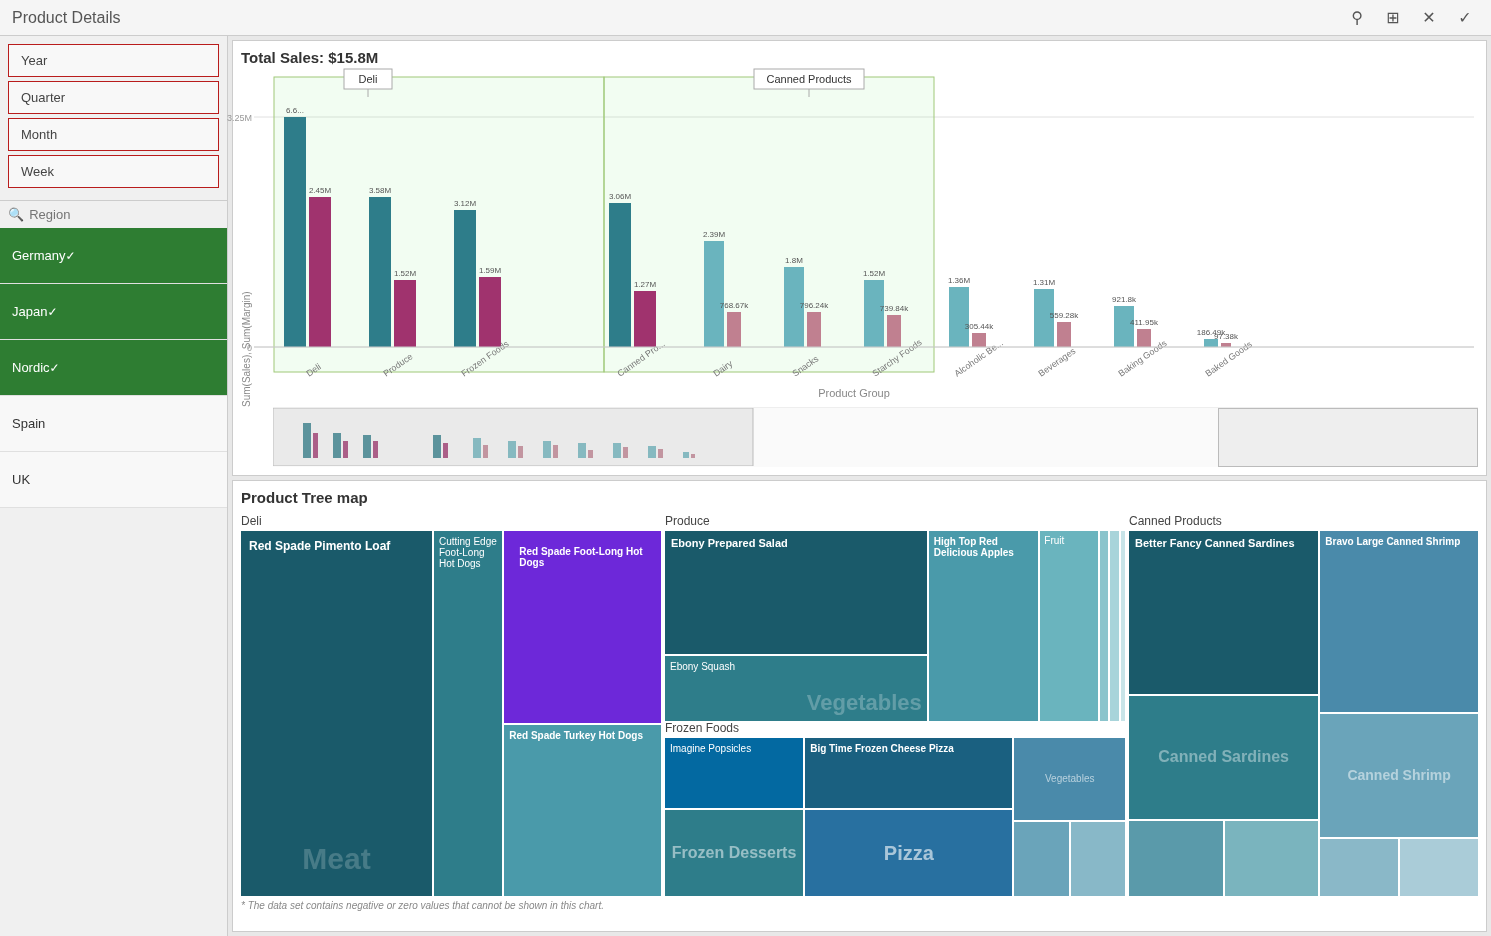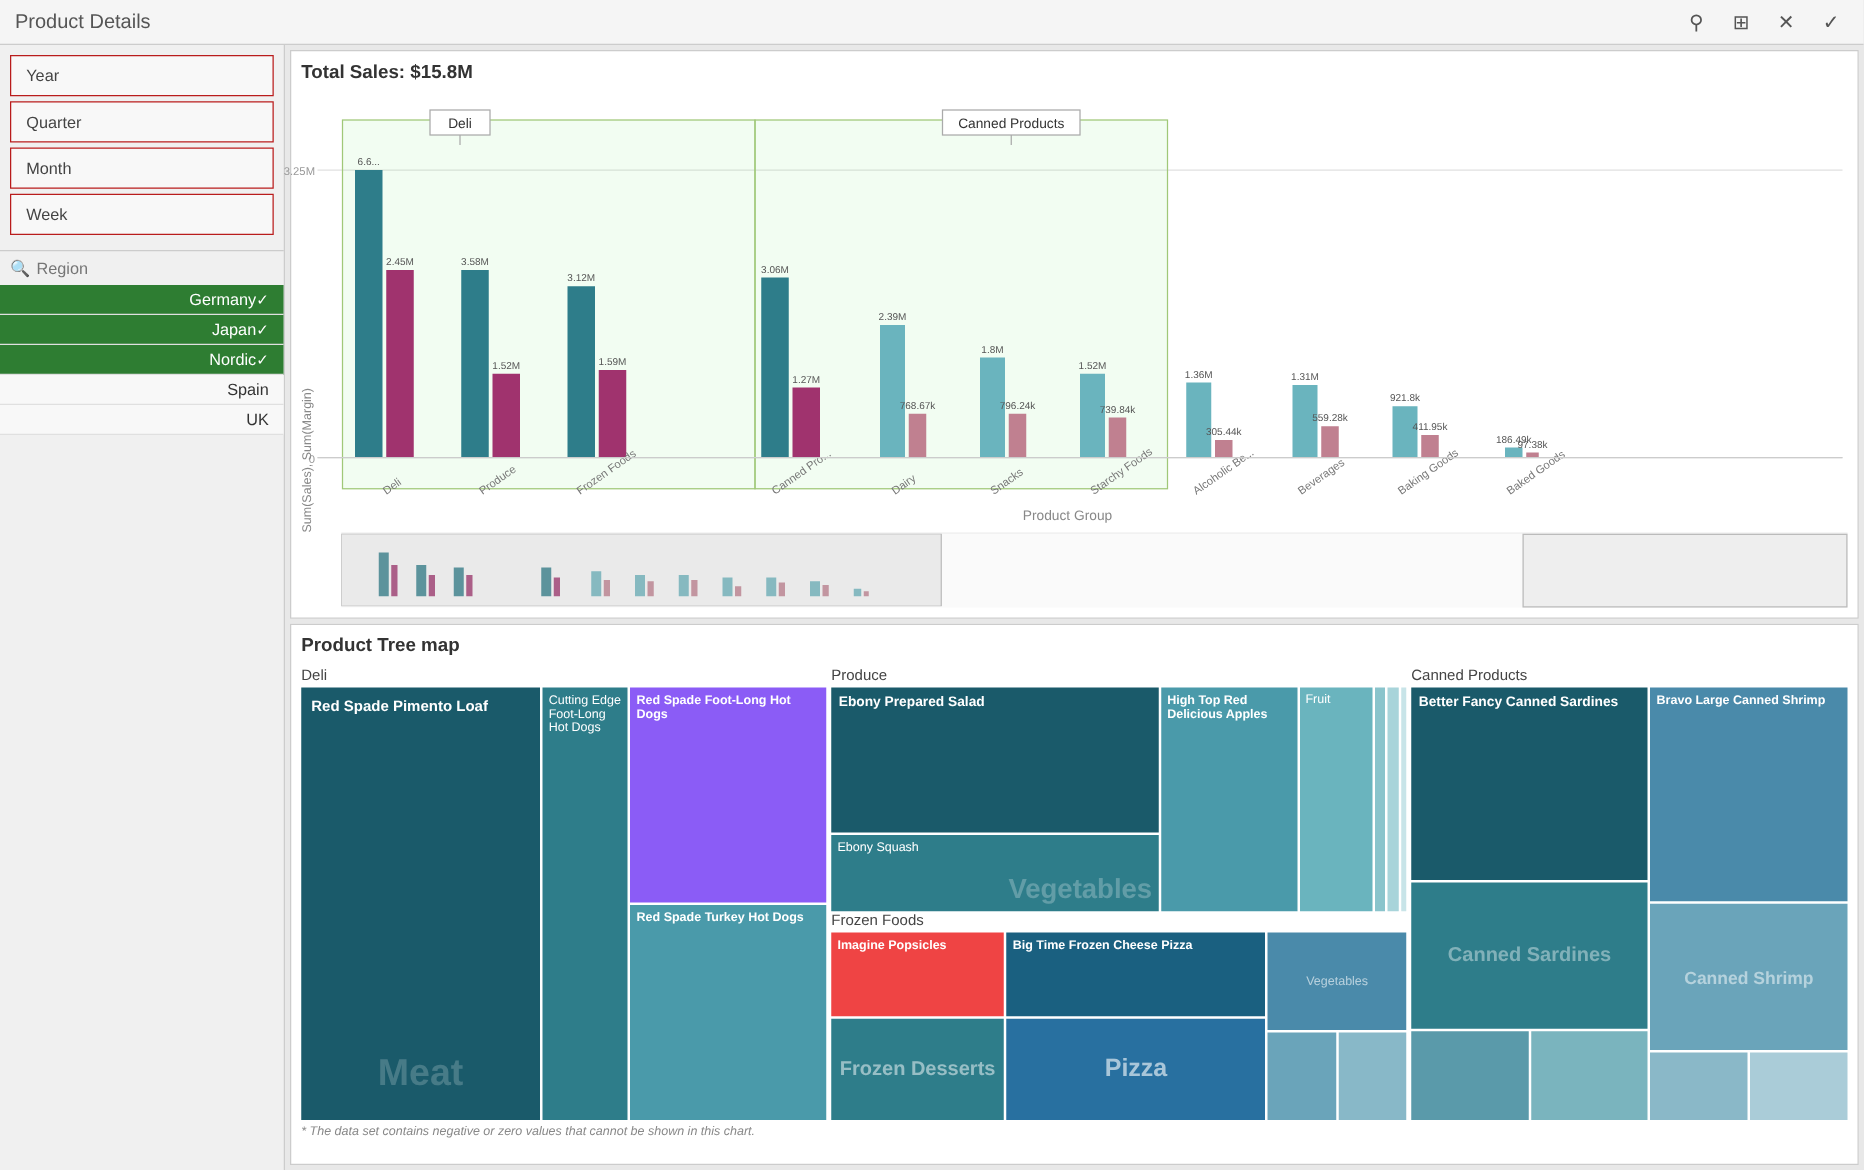--- a/index.html
+++ b/index.html
@@ -11,30 +11,30 @@
     .icon-btn { width: 28px; height: 28px; display: flex; align-items: center; justify-content: center; cursor: pointer; font-size: 16px; color: #555; border: none; background: none; }
 
     .main-layout { display: flex; height: 900px; }
 
     
     .sidebar { width: 228px; background: #f0f0f0; border-right: 1px solid #ccc; display: flex; flex-direction: column; }
     .sidebar-filters { padding: 8px; }
     .filter-item { background: #f8f8f8; border: 1px solid #b91c1c; padding: 8px 12px; margin-bottom: 4px; cursor: pointer; font-size: 13px; color: #444; }
 
     .region-list { flex: 1; overflow-y: auto; }
-    .region-item { display: flex; align-items: center; justify-content: flex-end; padding: 4px 12px; cursor: pointer; font-size: 13px; color: #333; background: #f8f8f8; border-bottom: 1px solid #e0e0e0; }
+    .region-item { display: flex; align-items: center; justify-content: flex-start; padding: 20px 12px; cursor: pointer; font-size: 13px; color: #333; background: #f8f8f8; border-bottom: 1px solid #e0e0e0; }
     .region-item.selected { background: #2e7d32; color: white; }
     .checkmark { font-size: 12px; }
 
     
     .content { flex: 1; display: flex; flex-direction: column; background: #e8e8e8; gap: 4px; padding: 4px; }
 
     
     .chart-panel { background: white; border: 1px solid #ccc; padding: 8px; flex: 0 0 430px; position: relative; }
-    .chart-title { font-size: 15px; font-weight: 600; margin-bottom: 20px; }
+    .chart-title { font-size: 15px; font-weight: 600; margin-bottom: 1px; }
 
     
     .treemap-panel { background: white; border: 1px solid #ccc; padding: 8px; flex: 1; overflow: hidden; }
     .treemap-title { font-size: 15px; font-weight: 600; margin-bottom: 8px; }
   </style>
 </head>
 <body>
 
 <div class="top-bar">
   <span class="top-bar-title">Product Details</span>
@@ -226,21 +226,21 @@
       <div style="font-size:12px; color:#444; margin-bottom:3px; font-weight:500;">Deli</div>
       <div style="flex:1; display:flex; gap:2px;">
         <div style="flex:2; display:flex; flex-direction:row; gap:2px;">
           <div style="flex:3; background:#1a5a6a; color:white; padding:8px; font-size:12px; font-weight:700; position:relative; overflow:hidden;">
             Red Spade Pimento Loaf
             <div style="position:absolute; bottom:20px; left:50%; transform:translateX(-50%); font-size:30px; font-weight:900; color:rgba(255,255,255,0.2); white-space:nowrap;">Meat</div>
           </div>
           <div style="flex:1; background:#2e7d8a; color:white; padding:5px; font-size:10px;">Cutting Edge Foot-Long Hot Dogs</div>
         </div>
         <div style="flex:1.2; display:flex; flex-direction:column; gap:2px;">
-          <div style="flex:1; background:#8b5cf6; color:white; padding:5px; font-size:10px; font-weight:600;">Red Spade Foot-Long Hot Dogs</div>
+          <div style="flex:1; background:#6d28d9; color:white; padding:15px; font-size:10px; font-weight:600;">Red Spade Foot-Long Hot Dogs</div>
           <div style="flex:1; background:#4a9aaa; color:white; padding:5px; font-size:10px; font-weight:600;">Red Spade Turkey Hot Dogs</div>
         </div>
       </div>
     </div>
 
     <div style="flex:0 0 460px; display:flex; flex-direction:column;">
 
       <div style="font-size:12px; color:#444; margin-bottom:3px; font-weight:500; display:flex; justify-content:space-between;">
         <span>Produce</span>
       </div>
@@ -260,21 +260,21 @@
             <div style="flex:1; background:#8ac4cc;"></div>
             <div style="flex:1; background:#a8d4da;"></div>
             <div style="flex:0.5; background:#c8e4e8;"></div>
           </div>
         </div>
       </div>
 
       <div style="font-size:12px; color:#444; margin-bottom:3px; font-weight:500;">Frozen Foods</div>
       <div style="flex:1; display:flex; gap:2px;">
         <div style="flex:1; display:flex; flex-direction:column; gap:2px;">
-          <div style="flex:0.8; background:#ef4444; color:white; padding:5px; font-size:10px; font-weight:700;">Imagine Popsicles</div>
+          <div style="flex:0.8; background:#0369a1; color:white; padding:5px; font-size:10px; font-weight:400;">Imagine Popsicles</div>
           <div style="flex:1; background:#2e7d8a; color:white; padding:5px; font-size:16px; font-weight:700; display:flex; align-items:center; justify-content:center; color:rgba(255,255,255,0.5);">Frozen Desserts</div>
         </div>
         <div style="flex:1.5; display:flex; flex-direction:column; gap:2px;">
           <div style="flex:0.8; background:#1a6080; color:white; padding:5px; font-size:10px; font-weight:600;">Big Time Frozen Cheese Pizza</div>
           <div style="flex:1; background:#2870a0; color:white; padding:5px; font-size:20px; font-weight:700; display:flex; align-items:center; justify-content:center; color:rgba(255,255,255,0.6);">Pizza</div>
         </div>
         <div style="flex:0.8; display:flex; flex-direction:column; gap:2px;">
           <div style="flex:1; background:#4a8aaa; color:white; padding:4px; font-size:10px; display:flex; align-items:center; justify-content:center; color:rgba(255,255,255,0.6);">Vegetables</div>
           <div style="flex:1; display:flex; gap:2px;">
             <div style="flex:1; background:#6aa4ba;"></div>

